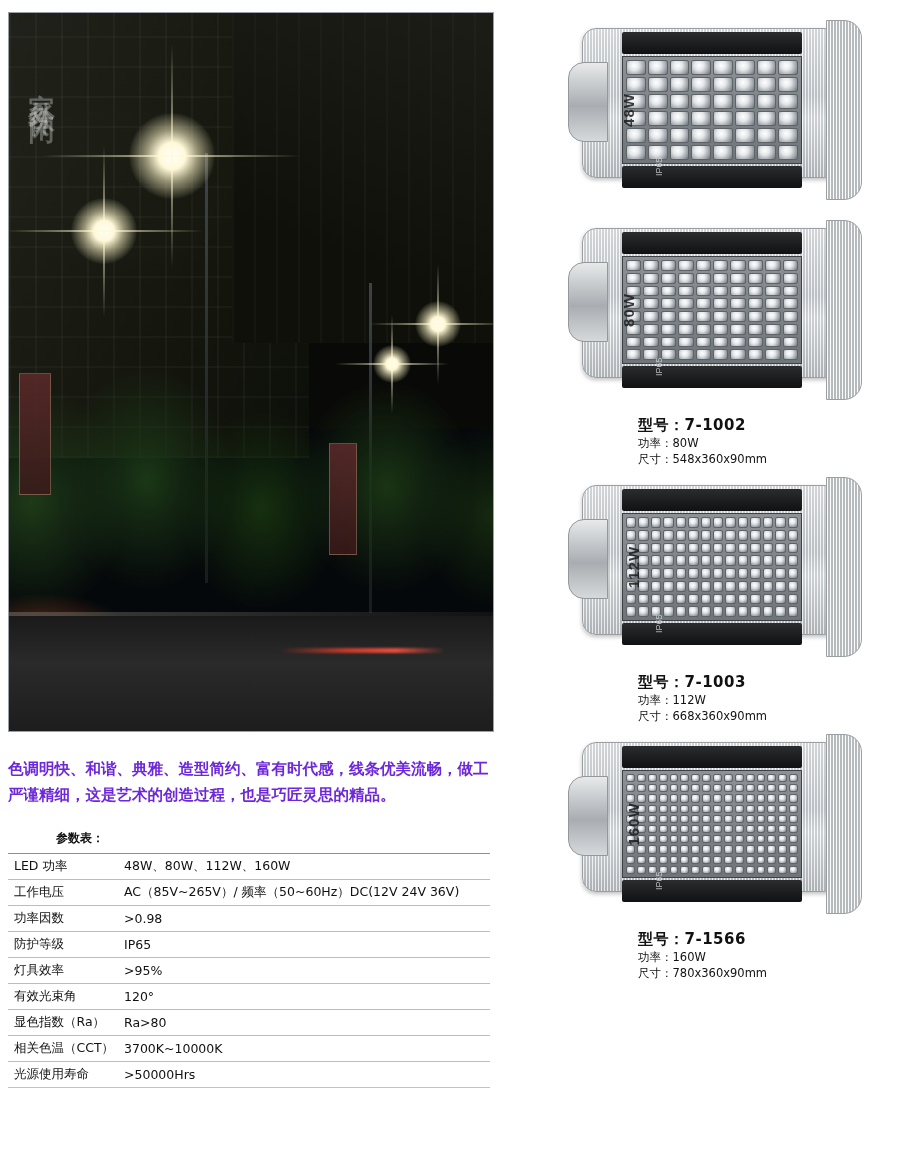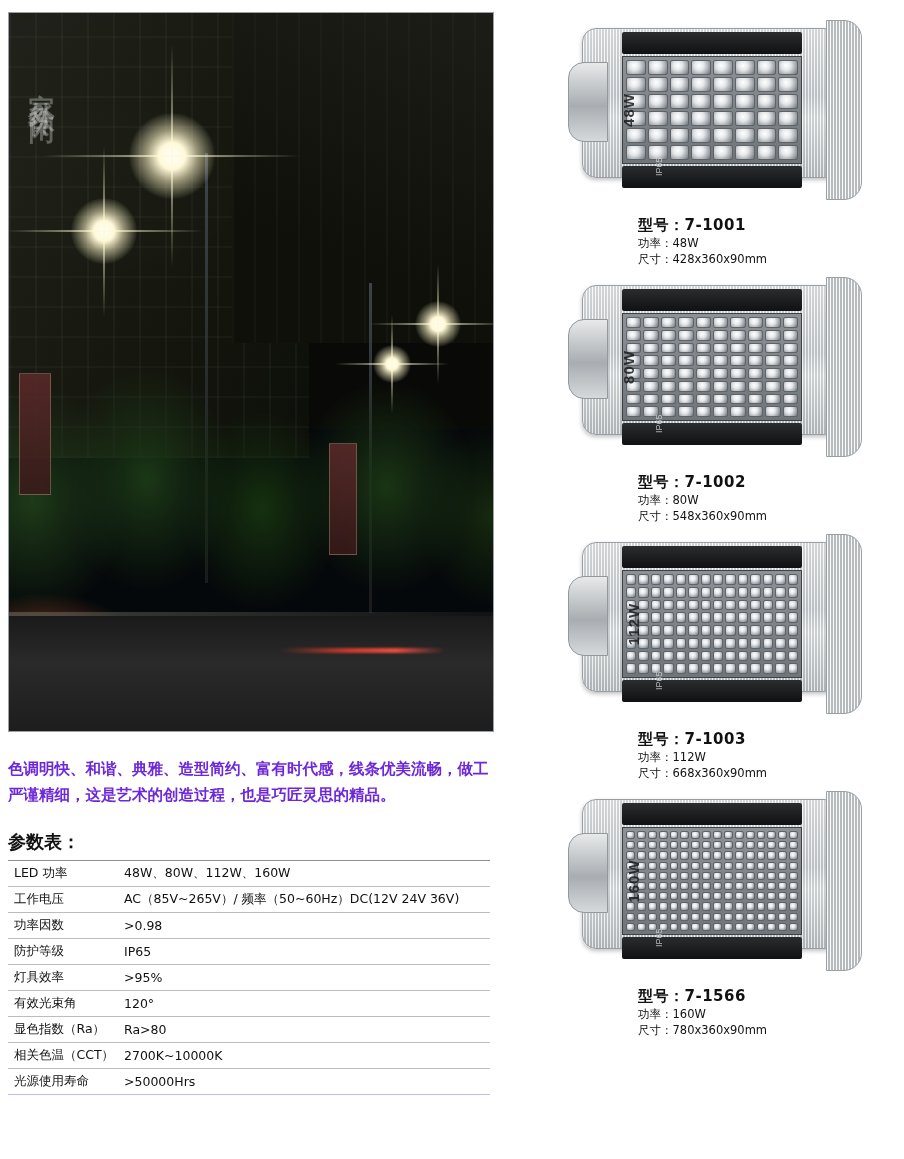--- a/index.html
+++ b/index.html
@@ -155,24 +155,25 @@
     width: 482px;
     color: #6d28d9;
     font-size: 15.5px;
     line-height: 26px;
     font-weight: bold;
     font-family: "DejaVu Sans", sans-serif;
   }
 
   .spec-title {
     margin-top: 22px;
-    font-size: 18px;
+    font-size: 12px;
     font-weight: bold;
     color: #111;
     font-family: "DejaVu Sans", sans-serif;
+    margin-left: 48px;
   }
 
   table.spec {
     margin-top: 6px;
     width: 482px;
     border-collapse: collapse;
     font-size: 12.5px;
     color: #111;
     font-family: "DejaVu Sans", sans-serif;
   }
@@ -355,21 +356,21 @@
           <tr>
             <td>有效光束角</td>
             <td>120°</td>
           </tr>
           <tr>
             <td>显色指数（Ra）</td>
             <td>Ra&gt;80</td>
           </tr>
           <tr>
             <td>相关色温（CCT）</td>
-            <td>2700K~10000K</td>
+            <td>3700K~10000K</td>
           </tr>
           <tr>
             <td>光源使用寿命</td>
             <td>&gt;50000Hrs</td>
           </tr>
         </tbody>
     </table>
   </div>
 
   <div class="right-col">
@@ -428,25 +429,20 @@
                 <div class="led"></div>
                 <div class="led"></div>
                 <div class="led"></div>
                 <div class="led"></div>
                 <div class="led"></div>
                 <div class="led"></div>
               </div>
               <div class="wattmark">48W</div>
               <div class="ipmark">IP65</div>
             </div>
-          </div>
-          <div class="caption">
-            <div class="model"><span>型号：</span><span>7-1001</span></div>
-            <div class="attr"><span>功率：</span><span>48W</span></div>
-            <div class="attr"><span>尺寸：</span><span>428x360x90mm</span></div>
           </div>
         </div>
         <div class="product">
           <div class="figure">
             <div class="lampfig">
               <div class="body-shell"></div>
               <div class="fin"></div>
               <div class="neck"></div>
               <div class="bar-top"></div>
               <div class="bar-bottom"></div>

